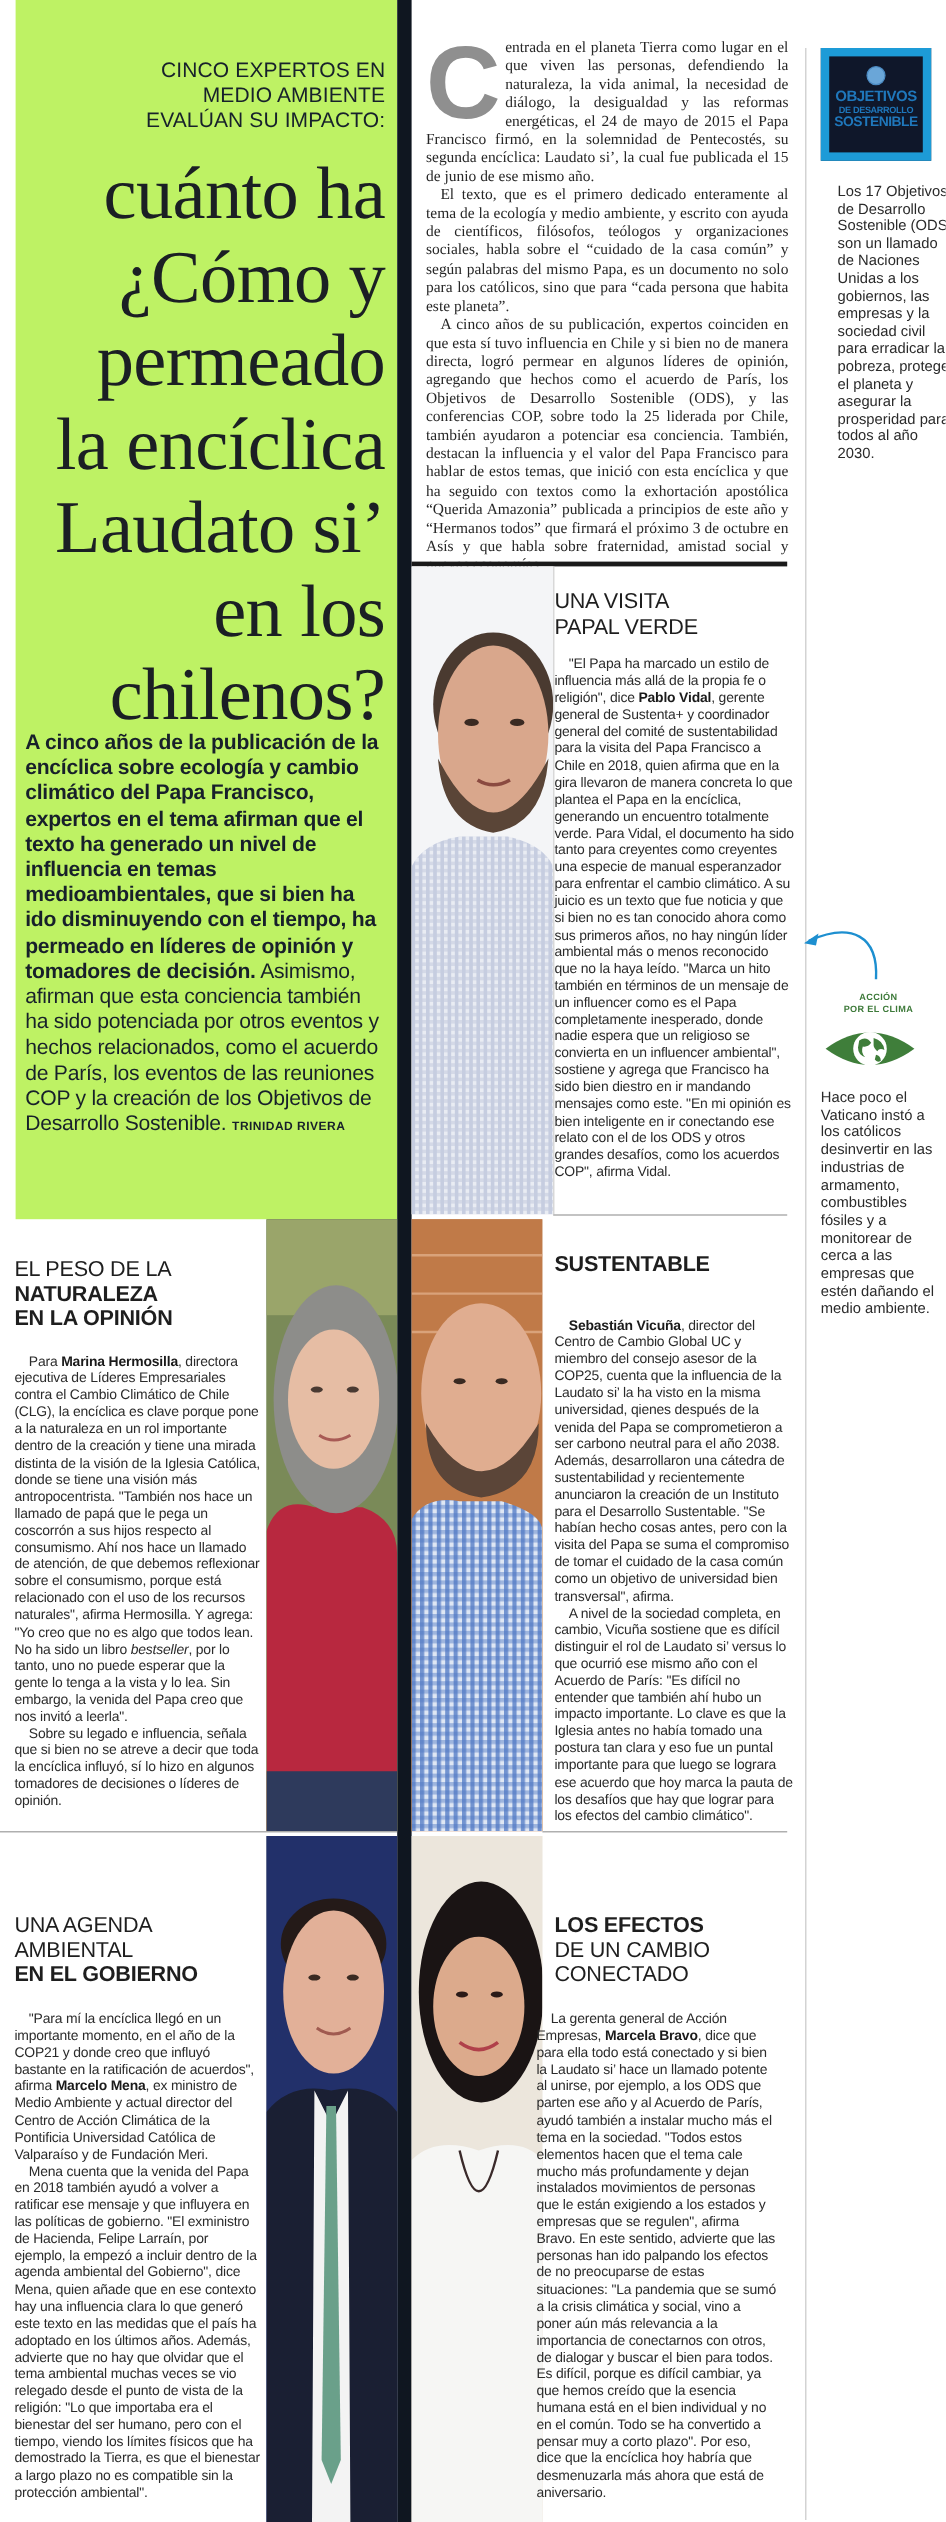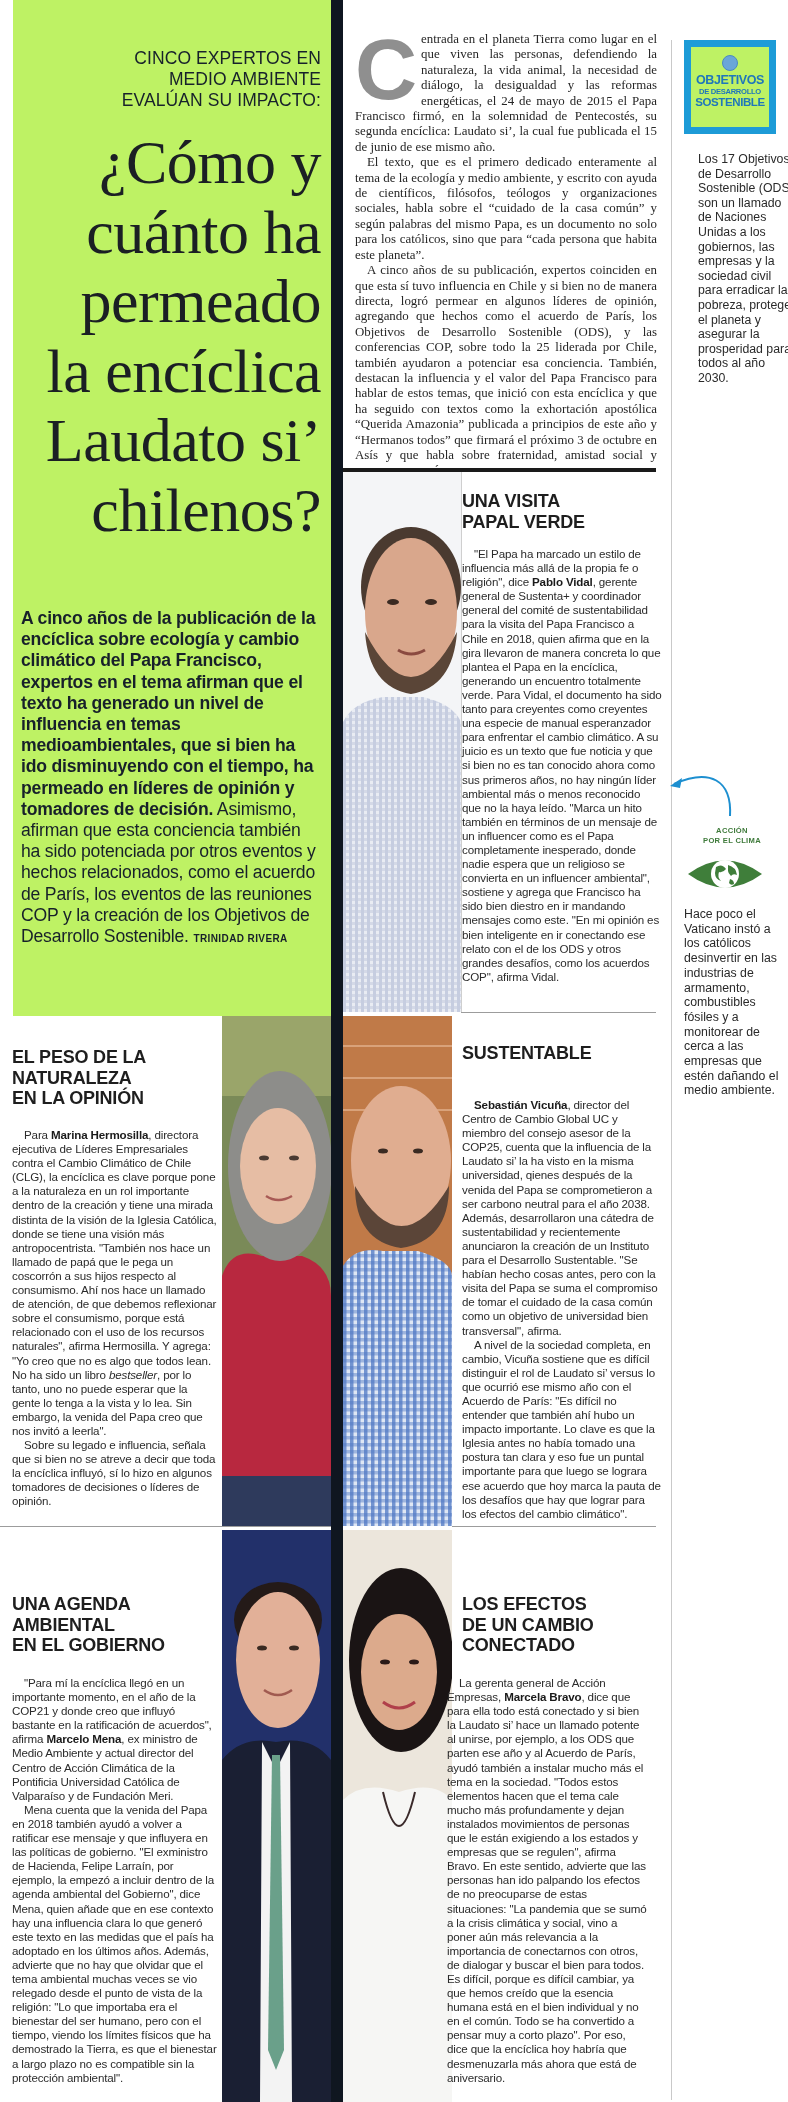--- a/index.html
+++ b/index.html
@@ -22,63 +22,64 @@
   
   #intro { left: 355px; top: 32px; width: 302px; font-family: "Liberation Serif", serif; font-size: 12.9px; line-height: 15.4px; color: #262626; text-align: justify; }
   #intro p { text-indent: 12px; }
   #intro p.first { text-indent: 0; }
   #dropcap { float: left; width: 60px; height: 70px; margin: 2px 6px 0 0; font-family: "Liberation Sans", sans-serif; font-weight: 700; font-size: 86px; line-height: 70px; color: #8f8f8f; }
 
   #intro-rule { left: 343px; top: 468px; width: 313px; height: 4px; background: #1a1a1a; }
 
   
   #sidebar-rule { left: 671px; top: 40px; width: 1px; height: 2060px; background: #c9c9c9; }
-  #ods-logo { left: 684px; top: 40px; width: 92px; height: 94px; border: 7px solid #1d9bd7; background: #bef264; text-align: center; padding-top: 8px; }
+  #ods-logo { left: 684px; top: 40px; width: 92px; height: 94px; border: 7px solid #1d9bd7; background: #0f172a; text-align: center; padding-top: 8px; }
   #un-emblem { width: 16px; height: 16px; border-radius: 50%; background: #6aa6d8; margin: 0 auto 3px; border: 1px solid #4b8ac2; position: relative; }
   #ods-line1 { display: block; font-family: "Liberation Sans", sans-serif; font-weight: 700; font-size: 12.5px; line-height: 13px; color: #1f77bb; letter-spacing: -0.4px; }
   #ods-line2 { display: block; font-family: "Liberation Sans", sans-serif; font-weight: 700; font-size: 7.6px; line-height: 9px; color: #1f77bb; letter-spacing: -0.3px; }
   #ods-line3 { display: block; font-family: "Liberation Sans", sans-serif; font-weight: 700; font-size: 11.5px; line-height: 12px; color: #1f77bb; letter-spacing: -0.4px; }
   #ods-text { left: 684px; top: 152px; width: 100px; font-family: "Liberation Sans", sans-serif; font-size: 12.3px; line-height: 14.6px; color: #2a2a2a; margin-left: 14px; }
 
   #arrow-svg { left: 660px; top: 740px; width: 100px; height: 80px; }
   #climate-label { left: 684px; top: 826px; width: 96px; text-align: center; font-family: "Liberation Sans", sans-serif; font-weight: 700; font-size: 7.6px; line-height: 9.6px; color: #3e7a3a; letter-spacing: 0.3px; }
   #climate-eye { left: 686px; top: 853px; width: 78px; height: 42px; }
   #climate-text { left: 684px; top: 907px; width: 100px; font-family: Liberation Sans, sans-serif; font-size: 12.3px; line-height: 14.7px; color: #2a2a2a; }
 
   
   .photo { position: absolute; overflow: hidden; }
   .photo svg { width: 100%; height: 100%; display: block; }
 
   
   .sec-head { position: absolute; font-family: "Liberation Sans", sans-serif; font-size: 18px; line-height: 20.5px; color: #1e1e1e; letter-spacing: -0.2px; }
   .sec-head .bold { font-weight: 700; }
-  .sec-head .light { font-weight: 700; }
+  .sec-head .light { font-weight: 400; }
   .sec-body { position: absolute; font-family: "Liberation Sans", sans-serif; font-size: 11.6px; line-height: 14.1px; color: #2b2b2b; letter-spacing: -0.15px; }
   .sec-body p { text-indent: 12px; }
   .sec-body b { font-weight: 700; color: #1a1a1a; }
   .sec-body i { font-style: italic; }
 
   .hrule { position: absolute; height: 1px; background: #9c9c9c; }
   .vrule { position: absolute; width: 1px; background: #cfcfcf; }
 </style>
 </head>
 <body>
 
 <div id="hero" class="abs">
   <div id="hero-kicker" class="abs">
     <div>CINCO EXPERTOS EN</div>
     <div>MEDIO AMBIENTE</div>
     <div>EVALÚAN SU IMPACTO:</div>
   </div>
   <h1 id="hero-title" class="abs" style="font-weight:400;">
+    <div>cuánto ha</div>
     <div>¿Cómo y</div>
-    <div>cuánto ha</div>
     <div>permeado</div>
     <div>la encíclica</div>
     <div>Laudato si’</div>
+    <div>en los</div>
     <div>chilenos?</div>
   </h1>
   <div id="hero-deck" class="abs"><b>A cinco años de la publicación de la encíclica sobre ecología y cambio climático del Papa Francisco, expertos en el tema afirman que el texto ha generado un nivel de influencia en temas medioambientales, que si bien ha ido disminuyendo con el tiempo, ha permeado en líderes de opinión y tomadores de decisión.</b><span> Asimismo, afirman que esta conciencia también ha sido potenciada por otros eventos y hechos relacionados, como el acuerdo de París, los eventos de las reuniones COP y la creación de los Objetivos de Desarrollo Sostenible. </span><span id="hero-byline">TRINIDAD RIVERA</span></div>
 </div>
 
 <div id="dark-bar" class="abs"></div>
 
 <div id="intro" class="abs">
   <p class="first"><span id="dropcap">C</span><span>entrada en el planeta Tierra como lugar en el que viven las personas, defendiendo la naturaleza, la vida animal, la necesidad de diálogo, la desigualdad y las reformas energéticas, el 24 de mayo de 2015 el Papa Francisco firmó, en la solemnidad de Pentecostés, su segunda encíclica: Laudato si’, la cual fue publicada el 15 de junio de ese mismo año.</span></p>
   <p>El texto, que es el primero dedicado enteramente al tema de la ecología y medio ambiente, y escrito con ayuda de científicos, filósofos, teólogos y organizaciones sociales, habla sobre el “cuidado de la casa común” y según palabras del mismo Papa, es un documento no solo para los católicos, sino que para “cada persona que habita este planeta”.</p>

